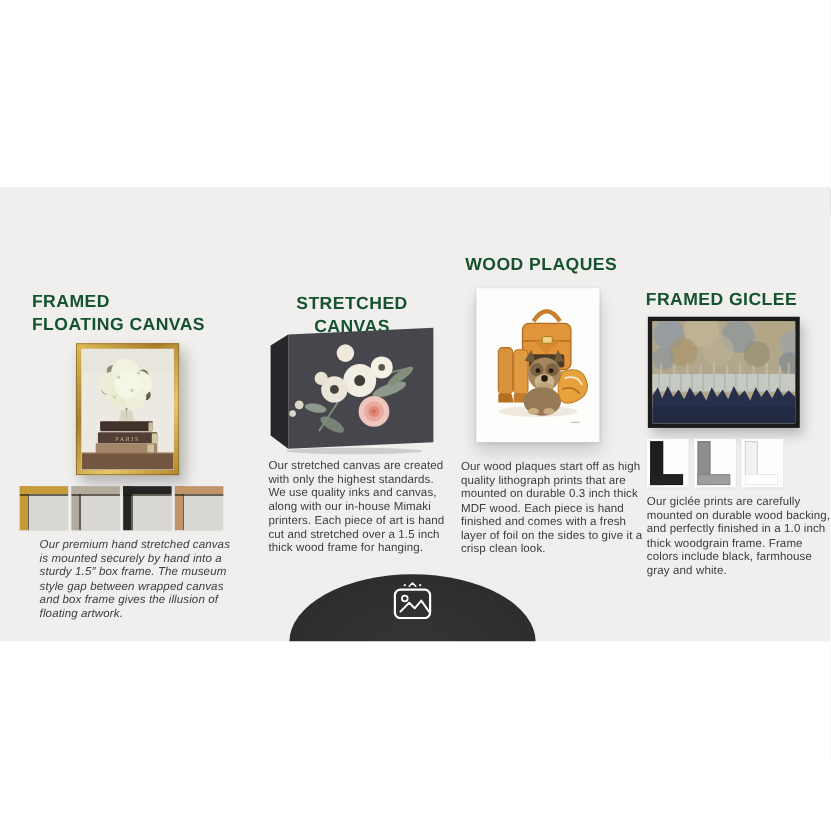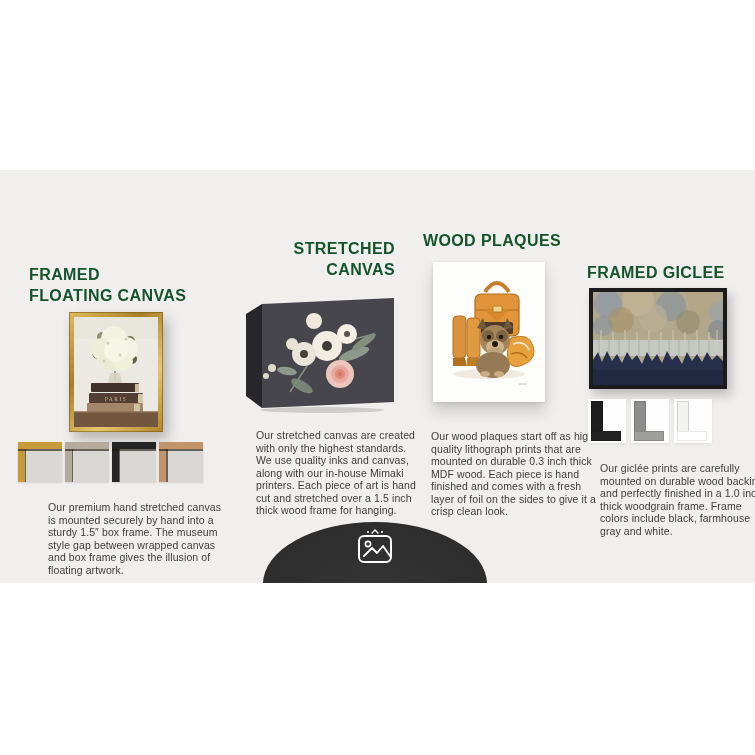--- a/index.html
+++ b/index.html
@@ -8,38 +8,38 @@
 
   
   .band{position:absolute;left:0;top:0;pointer-events:none;}
 
   
   .panel{position:absolute;left:0;top:170px;width:755px;height:413px;background:#f0efee;overflow:hidden;}
 
   
   .sec-title{position:absolute;margin:0;color:#14532d;font-weight:700;font-size:16px;line-height:21px;
              letter-spacing:.4px;white-space:pre-line;}
-  .sec-desc{position:absolute;margin:12px;color:#3d3d3d;font-size:10.5px;line-height:12.5px;letter-spacing:.1px;}
+  .sec-desc{position:absolute;margin:0;color:#3d3d3d;font-size:10.5px;line-height:12.5px;letter-spacing:.1px;}
 
   
   .t1{left:29px;top:264px;width:210px;}
   .frame-gold{position:absolute;left:69px;top:312px;width:94px;height:120px;box-sizing:border-box;padding:5px;
               background:linear-gradient(135deg,#e0bc5c 0%,#a97f27 35%,#e7c76e 68%,#b1862c 100%);
               box-shadow:5px 7px 12px rgba(0,0,0,.25), inset 0 0 0 1px rgba(120,85,20,.6);}
   .frame-gold .inner{width:84px;height:110px;background:#ece9e2;overflow:hidden;}
-  .d1{left:36px;top:489px;width:178px;}
+  .d1{left:36px;top:489px;width:178px;font-style:italic;}
 
   .swatch-row{position:absolute;left:18px;top:442px;display:flex;gap:3px;}
   .swatch{position:relative;width:44px;height:40px;background:#d8d7d3;box-shadow:0 1px 2px rgba(0,0,0,.12);}
   .swatch::before{content:"";position:absolute;inset:0;background:
       linear-gradient(to bottom,var(--swatch) 0,var(--swatch) 7px,rgba(25,20,10,.6) 7px,rgba(25,20,10,.6) 8.5px,rgba(0,0,0,0) 8.5px),
       linear-gradient(to right,var(--swatch) 0,var(--swatch) 7px,rgba(25,20,10,.6) 7px,rgba(25,20,10,.6) 8.5px,rgba(0,0,0,0) 8.5px);}
 
   
-  .t2{left:245px;top:238px;width:150px;text-align:right;}
+  .t2{left:245px;top:266px;width:150px;text-align:center;}
   .art2{position:absolute;left:242px;top:296px;}
   .d2{left:244px;top:417px;width:166px;}
 
   
   .t3{left:408px;top:230px;width:168px;text-align:center;}
   .plaque{position:absolute;left:433px;top:262px;width:112px;height:140px;background:#fdfdfc;
           box-shadow:0 9px 14px rgba(0,0,0,.16), 0 1px 3px rgba(0,0,0,.12);}
   .plaque svg{position:absolute;left:8px;top:8px;}
   .d3{left:419px;top:418px;width:168px;}
 

